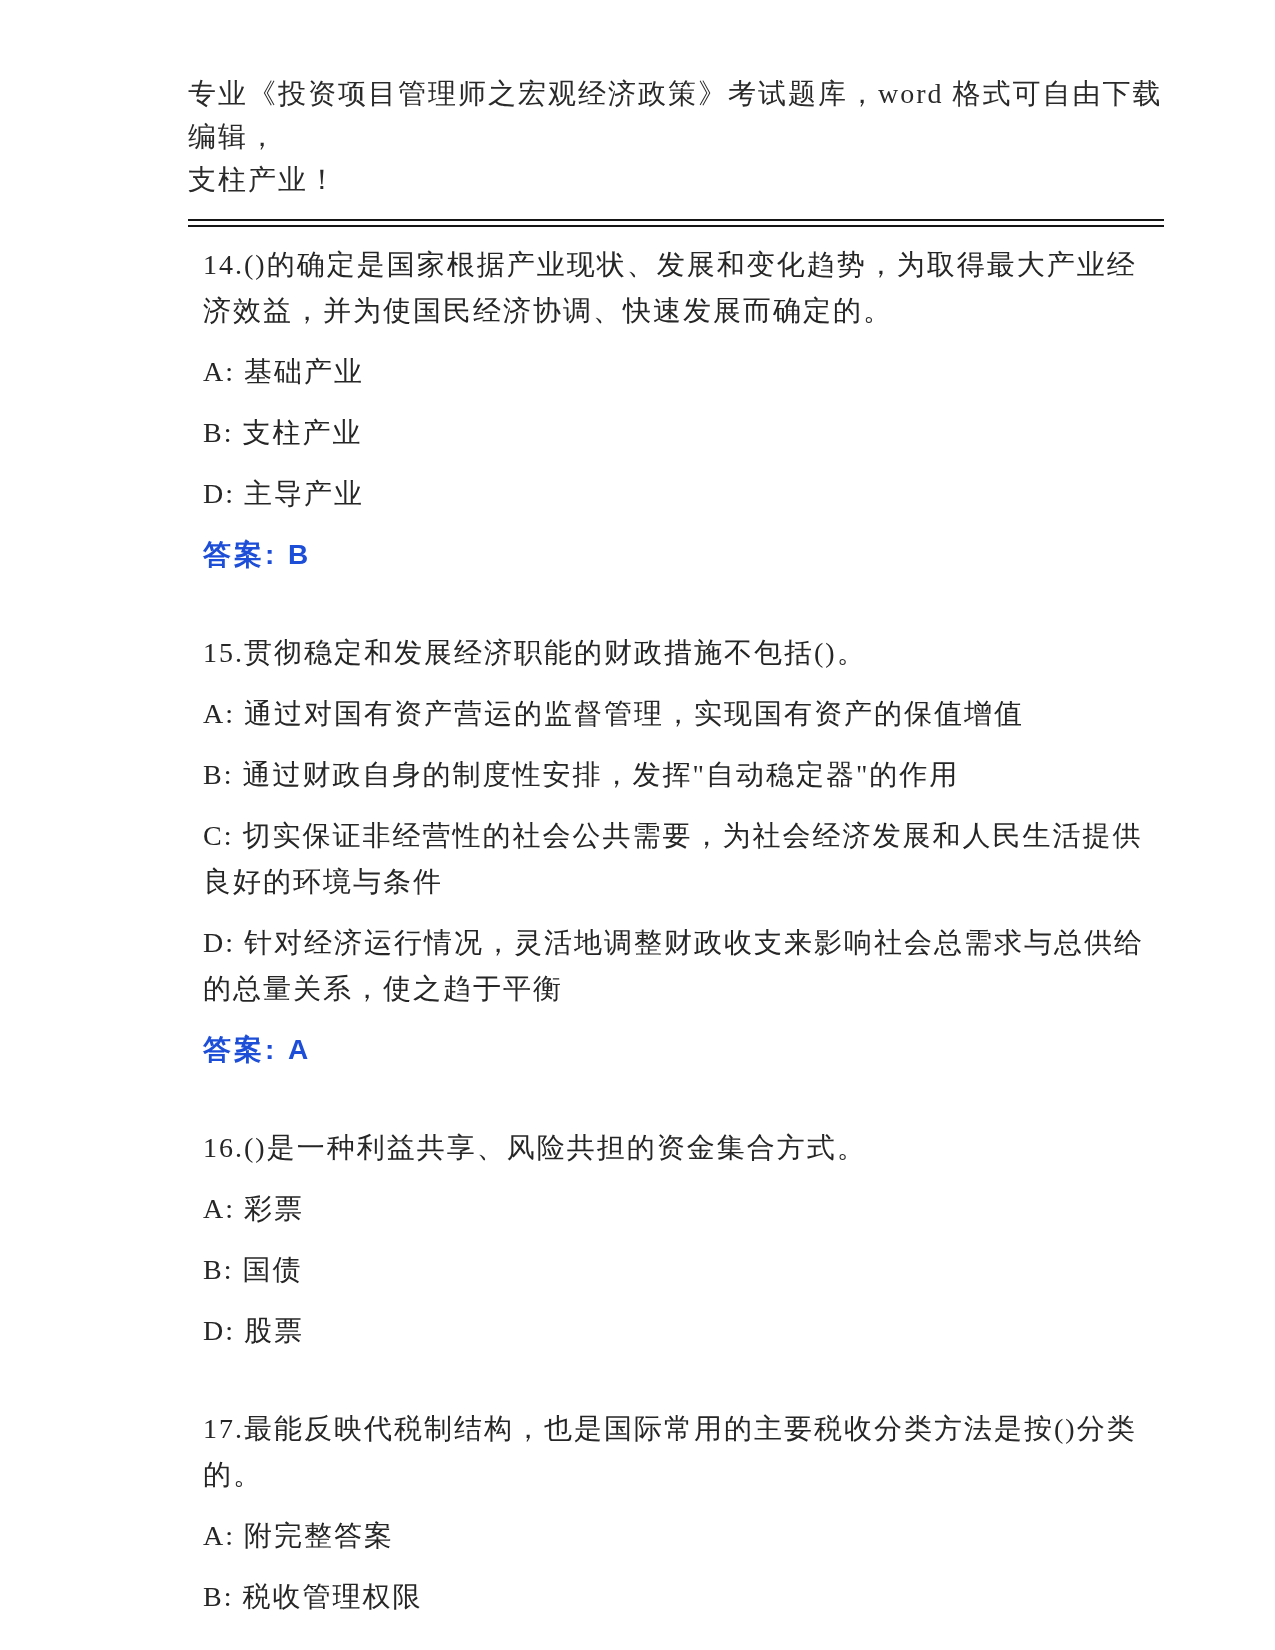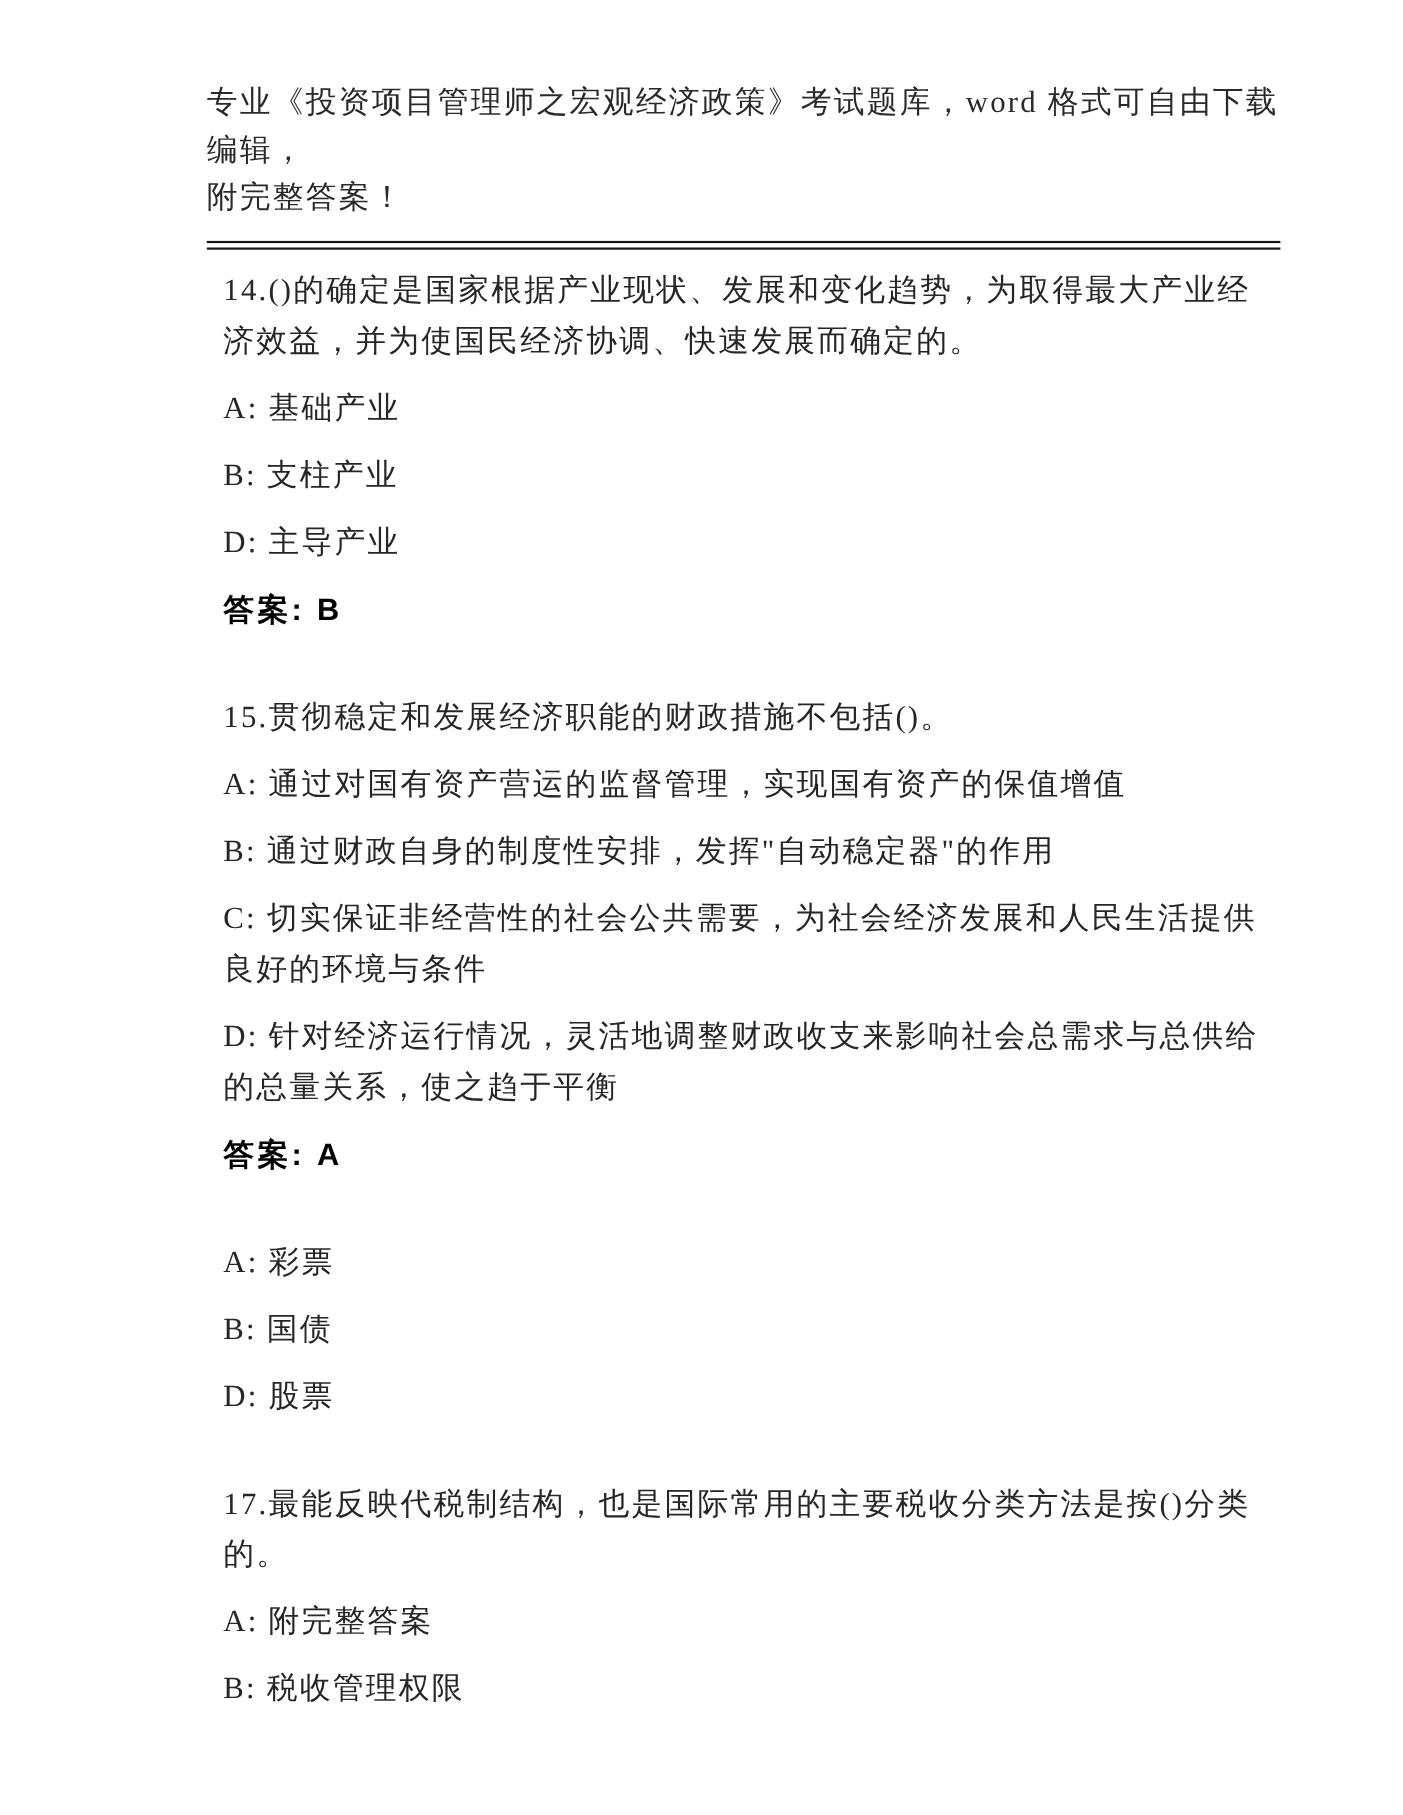--- a/index.html
+++ b/index.html
@@ -46,32 +46,32 @@
     margin: 15px;
     font-size: 28px;
     line-height: 46px;
     letter-spacing: 2px;
     color: #262626;
   }
   .question p.answer {
     font-family: "Liberation Sans", "DejaVu Sans", sans-serif;
     font-weight: 700;
     letter-spacing: 3px;
-    color: #000000;
+    color: #1d4ed8;
   }
 </style>
 </head>
 <body>
 
 <div class="sheet">
   <div class="doc">
 
     <header class="hdr">
       <p>专业《投资项目管理师之宏观经济政策》考试题库，word 格式可自由下载编辑，</p>
-      <p>附完整答案！</p>
+      <p>支柱产业！</p>
     </header>
 
     <div class="rule"></div>
 
     <main class="questions">
 
       <section class="question">
         <p>14.()的确定是国家根据产业现状、发展和变化趋势，为取得最大产业经济效益，并为使国民经济协调、快速发展而确定的。</p>
         <p>A: 基础产业</p>
         <p>B: 支柱产业</p>
@@ -82,20 +82,21 @@
       <section class="question">
         <p>15.贯彻稳定和发展经济职能的财政措施不包括()。</p>
         <p>A: 通过对国有资产营运的监督管理，实现国有资产的保值增值</p>
         <p>B: 通过财政自身的制度性安排，发挥"自动稳定器"的作用</p>
         <p>C: 切实保证非经营性的社会公共需要，为社会经济发展和人民生活提供良好的环境与条件</p>
         <p>D: 针对经济运行情况，灵活地调整财政收支来影响社会总需求与总供给的总量关系，使之趋于平衡</p>
         <p class="answer">答案: A</p>
       </section>
 
       <section class="question">
+        <p>16.()是一种利益共享、风险共担的资金集合方式。</p>
         <p>A: 彩票</p>
         <p>B: 国债</p>
         <p>D: 股票</p>
       </section>
 
       <section class="question">
         <p>17.最能反映代税制结构，也是国际常用的主要税收分类方法是按()分类的。</p>
         <p>A: 附完整答案</p>
         <p>B: 税收管理权限</p>
       </section>

